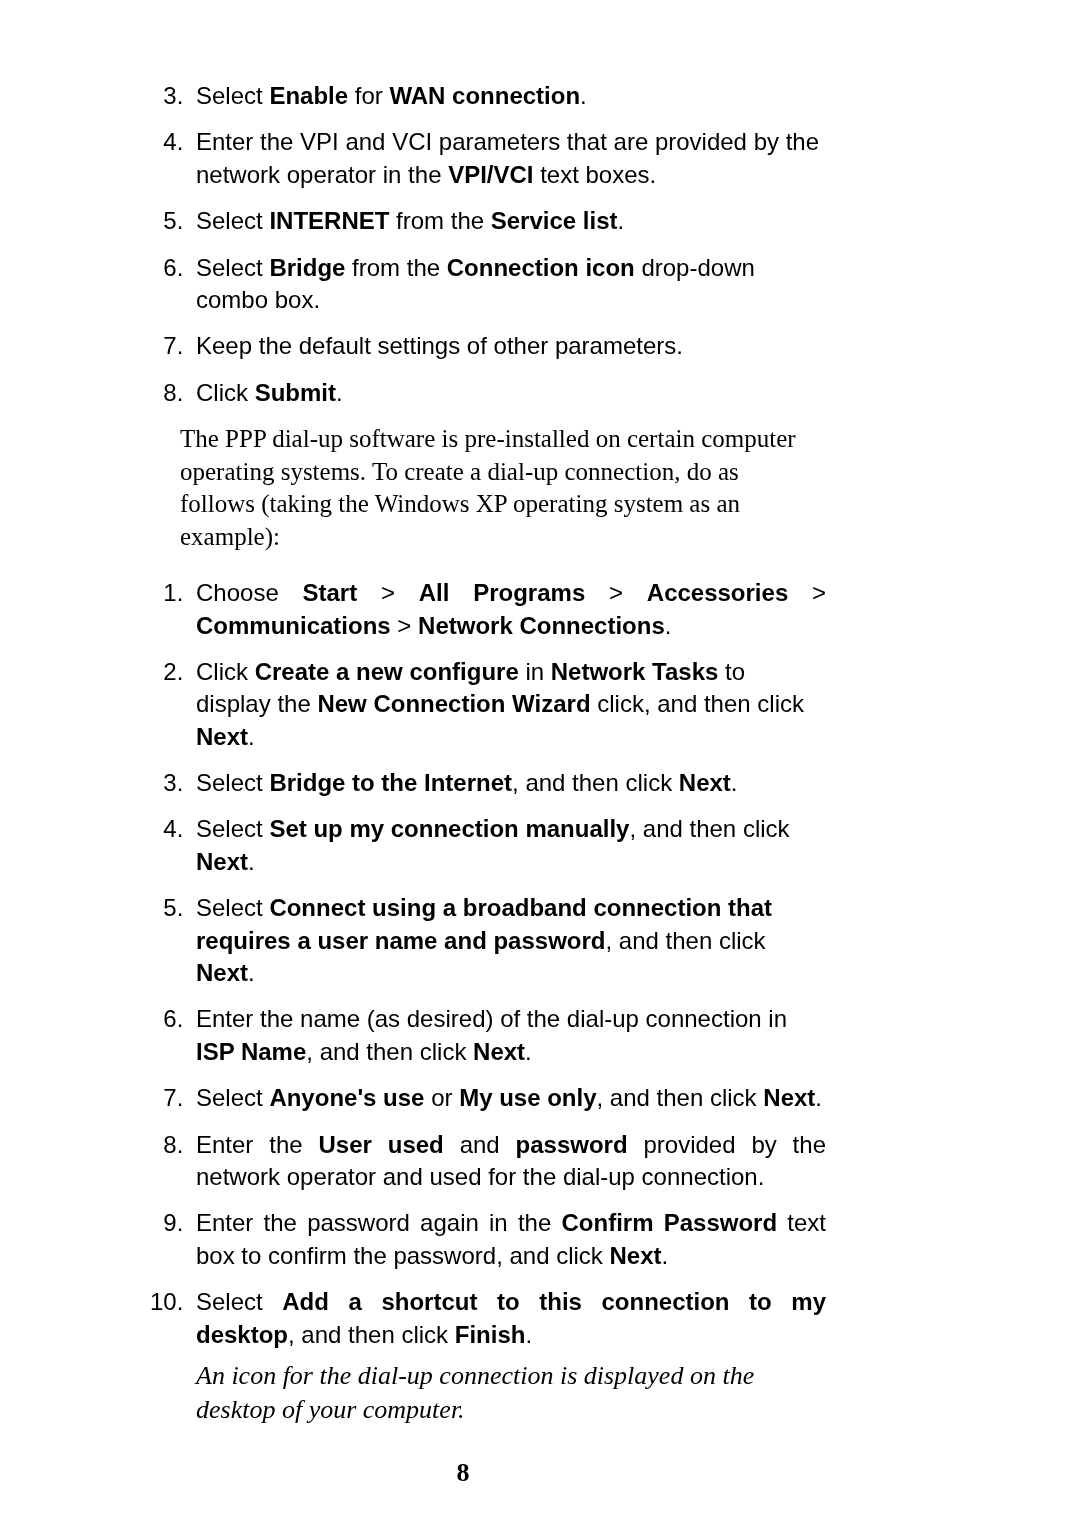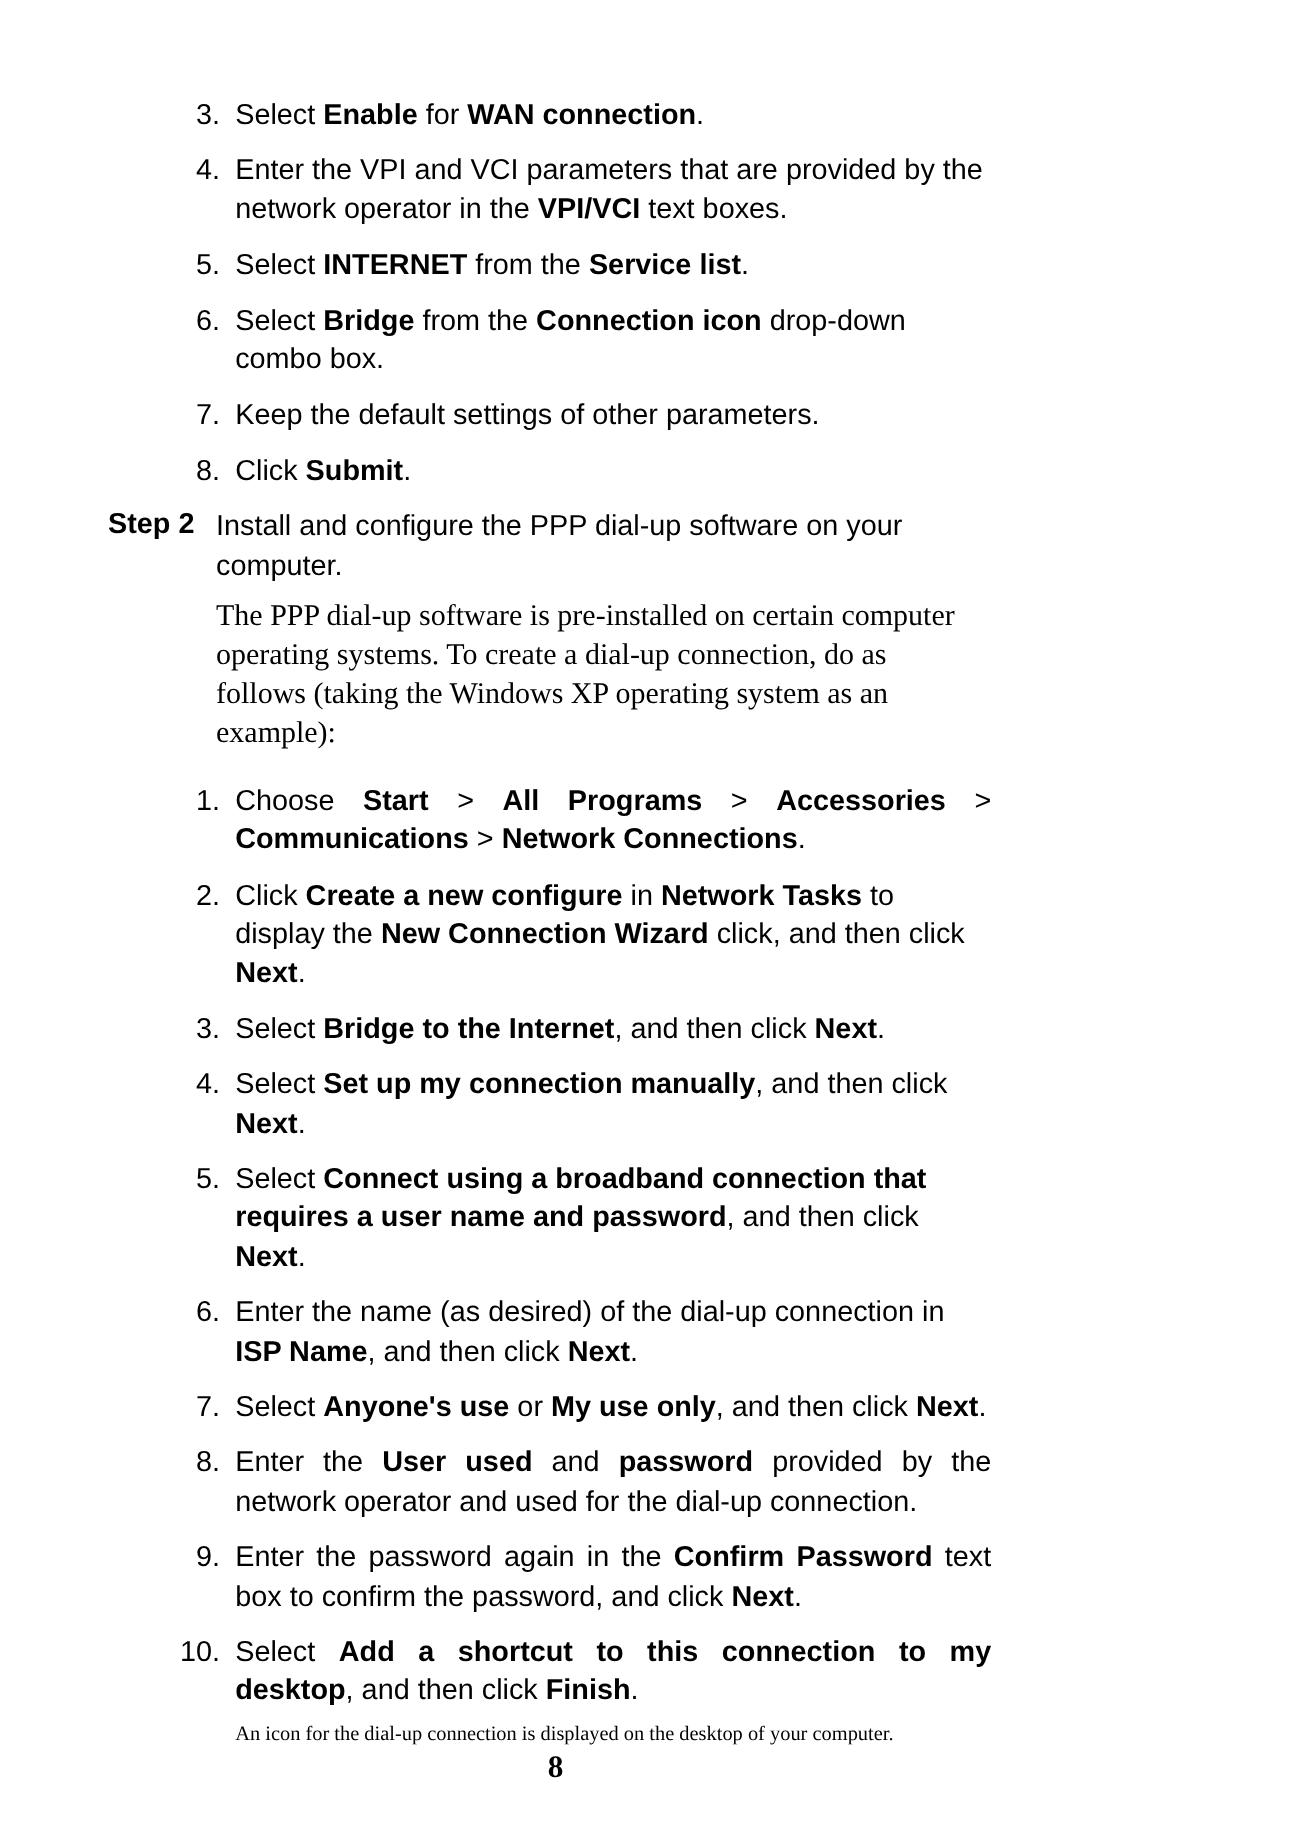--- a/index.html
+++ b/index.html
@@ -52,23 +52,24 @@
   }
   .serif-para {
     font-family: "Times New Roman", Times, serif;
     font-size: 25px;
     line-height: 1.3;
     margin: 10px 0 24px 90px;
     padding-right: 10px;
   }
   .serif-after {
     font-family: "Times New Roman", Times, serif;
-    font-size: 17px;
+    font-size: 26px;
     line-height: 1.3;
     margin: 8px 0 0 0;
+    font-style: italic;
   }
   b { font-weight: bold; }
   .justify { text-align: justify; }
   .page-number {
     position: absolute;
     bottom: 40px;
     left: 0;
     right: 0;
     text-align: center;
     font-family: "Times New Roman", Times, serif;
@@ -95,24 +96,20 @@
       <span>Select </span><b>Bridge</b><span> from the </span><b>Connection icon</b><span> drop-down combo box.</span>
     </li>
     <li>
       <span>Keep the default settings of other parameters.</span>
     </li>
     <li>
       <span>Click </span><b>Submit</b><span>.</span>
     </li>
   </ol>
 
-  <div class="step-row">
-    <div class="step-label">Step 2</div>
-    <div class="step-text">Install and configure the PPP dial-up software on your computer.</div>
-  </div>
 
   <div class="serif-para">The PPP dial-up software is pre-installed on certain computer operating systems. To create a dial-up connection, do as follows (taking the Windows XP operating system as an example):</div>
 
   <ol class="ol-outer" style="margin-left:30px;">
     <li class="justify">
       <span>Choose </span><b>Start</b><span> &gt; </span><b>All Programs</b><span> &gt; </span><b>Accessories</b><span> &gt; </span><b>Communications</b><span> &gt; </span><b>Network Connections</b><span>.</span>
     </li>
     <li>
       <span>Click </span><b>Create a new configure</b><span> in </span><b>Network Tasks</b><span> to display the </span><b>New Connection Wizard</b><span> click, and then click </span><b>Next</b><span>.</span>
     </li>

